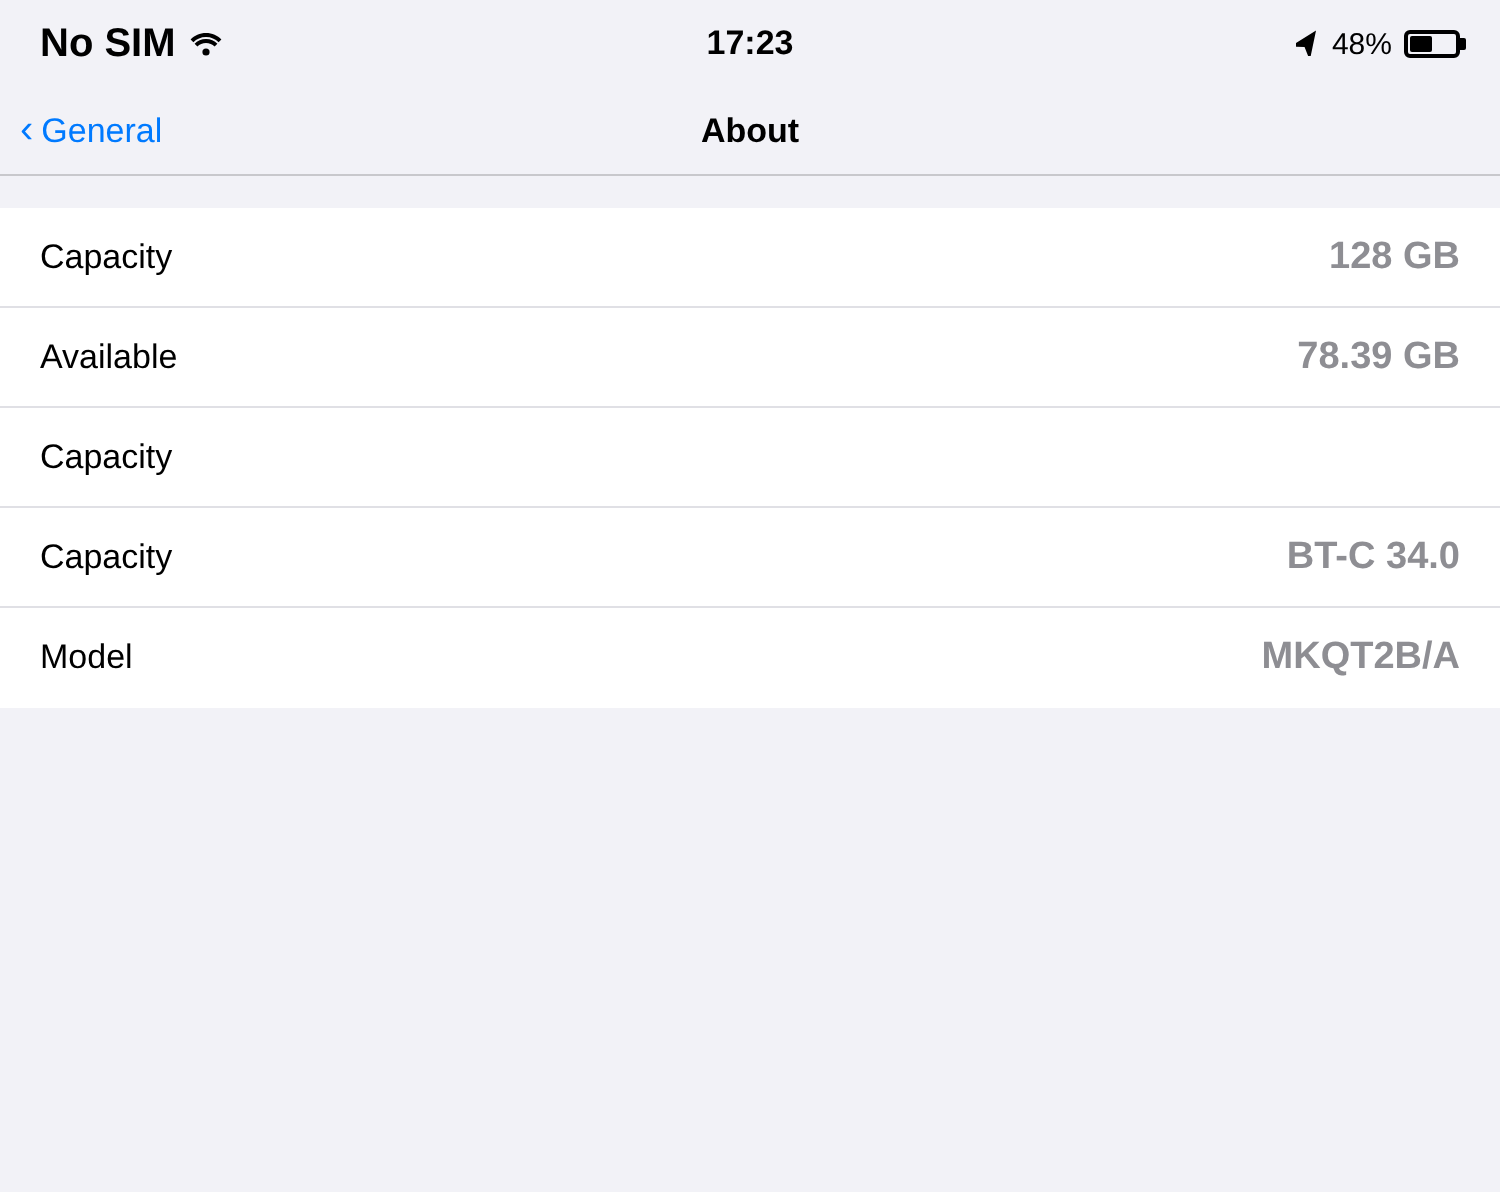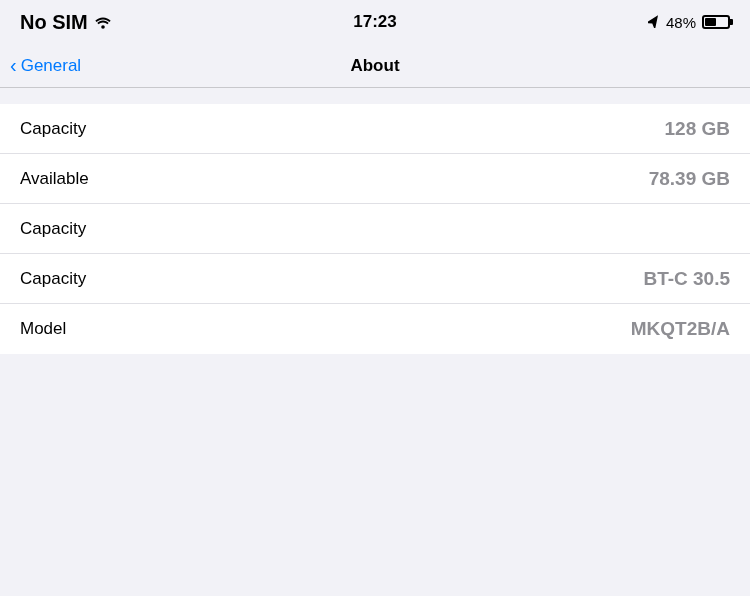--- a/index.html
+++ b/index.html
@@ -193,19 +193,19 @@
     </div>
     <div class="settings-row">
       <span class="row-label">Available</span>
       <span class="row-value">78.39 GB</span>
     </div>
     <div class="settings-row">
       <span class="row-label">Capacity</span>
     </div>
     <div class="settings-row">
       <span class="row-label">Capacity</span>
-      <span class="row-value">BT-C 30.5</span>
+      <span class="row-value">BT-C 34.0</span>
     </div>
     <div class="settings-row">
       <span class="row-label">Model</span>
       <span class="row-value">MKQT2B/A</span>
     </div>
   </div>
 
 </body></html>

